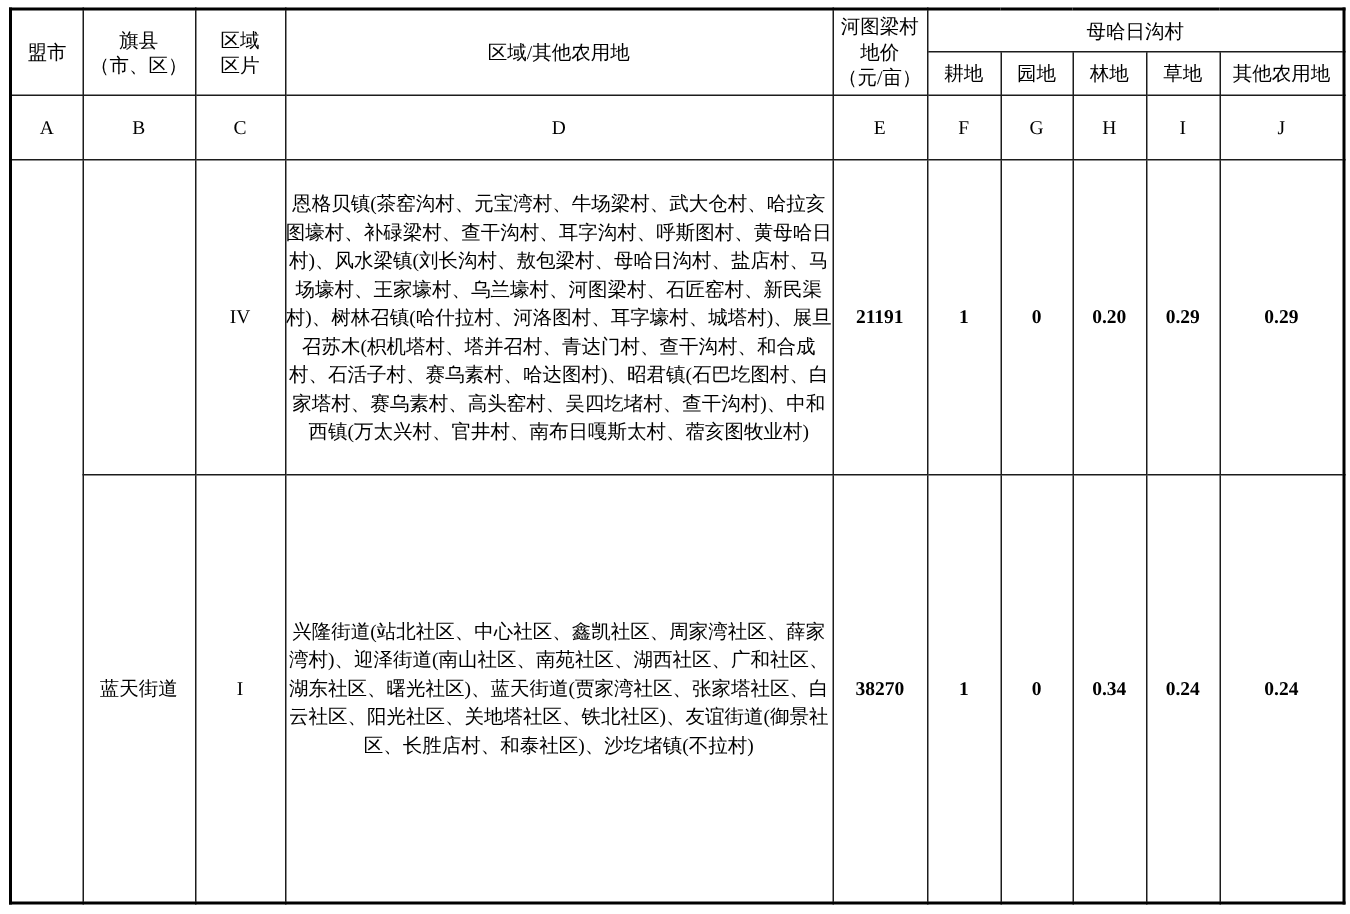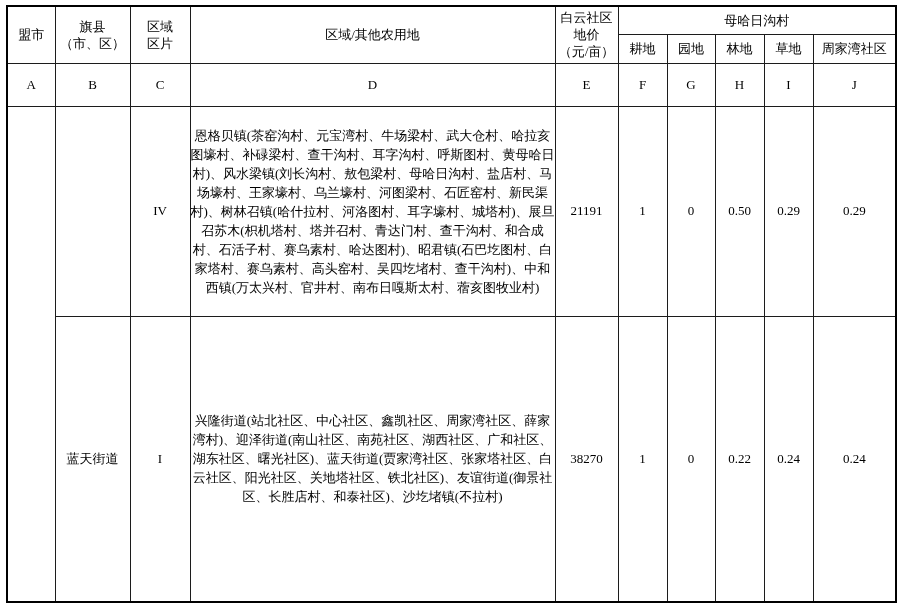--- a/index.html
+++ b/index.html
@@ -42,21 +42,21 @@
   .r-letters  { height: 43px; }
   .r-data1    { height: 210px; }
   .r-data2    { height: 286px; }
   td.desc {
     text-align: justify;
     text-justify: inter-ideograph;
     padding: 4px 5px;
     font-size: 12px;
     line-height: 19px;
   }
-  td.num { font-size: 13px; }
+  td.num { font-size: 13px; font-weight: bold; }
 </style>
 </head>
 <body>
 
 <div class="sheet">
   <table class="zones">
     <colgroup>
       <col style="width:48px">
       <col style="width:75px">
       <col style="width:60px">
@@ -70,32 +70,32 @@
     </colgroup>
 
     <tbody>
         <tr class="r-grouphead">
       <td rowspan="2" class="hdr">盟市</td>
       <td rowspan="2" class="hdr">旗县
 （市、区）</td>
       <td rowspan="2" class="hdr">区域
 区片</td>
       <td rowspan="2" class="hdr">区域/其他农用地</td>
-      <td rowspan="2" class="hdr">白云社区
+      <td rowspan="2" class="hdr">河图梁村
 地价
 （元/亩）</td>
       <td colspan="5" class="hdr">母哈日沟村</td>
     </tr>
 
     <tr class="r-subhead">
       <td class="hdr">耕地</td>
       <td class="hdr">园地</td>
       <td class="hdr">林地</td>
       <td class="hdr">草地</td>
-      <td class="hdr">周家湾社区</td>
+      <td class="hdr">其他农用地</td>
     </tr>
 
     <tr class="r-letters">
       <td>A</td>
       <td>B</td>
       <td>C</td>
       <td>D</td>
       <td>E</td>
       <td>F</td>
       <td>G</td>
@@ -105,31 +105,31 @@
     </tr>
 
     <tr class="r-data1">
       <td rowspan="2"></td>
       <td></td>
       <td>IV</td>
       <td class="desc">恩格贝镇(茶窑沟村、元宝湾村、牛场梁村、武大仓村、哈拉亥图壕村、补碌梁村、查干沟村、耳字沟村、呼斯图村、黄母哈日村)、风水梁镇(刘长沟村、敖包梁村、母哈日沟村、盐店村、马场壕村、王家壕村、乌兰壕村、河图梁村、石匠窑村、新民渠村)、树林召镇(哈什拉村、河洛图村、耳字壕村、城塔村)、展旦召苏木(枳机塔村、塔并召村、青达门村、查干沟村、和合成村、石活子村、赛乌素村、哈达图村)、昭君镇(石巴圪图村、白家塔村、赛乌素村、高头窑村、吴四圪堵村、查干沟村)、中和西镇(万太兴村、官井村、南布日嘎斯太村、蓿亥图牧业村)</td>
       <td class="num">21191</td>
       <td class="num">1</td>
       <td class="num">0</td>
-      <td class="num">0.50</td>
+      <td class="num">0.20</td>
       <td class="num">0.29</td>
       <td class="num">0.29</td>
     </tr>
 
     <tr class="r-data2">
       <td>蓝天街道</td>
       <td>I</td>
       <td class="desc">兴隆街道(站北社区、中心社区、鑫凯社区、周家湾社区、薛家湾村)、迎泽街道(南山社区、南苑社区、湖西社区、广和社区、湖东社区、曙光社区)、蓝天街道(贾家湾社区、张家塔社区、白云社区、阳光社区、关地塔社区、铁北社区)、友谊街道(御景社区、长胜店村、和泰社区)、沙圪堵镇(不拉村)</td>
       <td class="num">38270</td>
       <td class="num">1</td>
       <td class="num">0</td>
-      <td class="num">0.22</td>
+      <td class="num">0.34</td>
       <td class="num">0.24</td>
       <td class="num">0.24</td>
     </tr>
   </tbody>
     </table>
 </div>
 
 </body></html>

